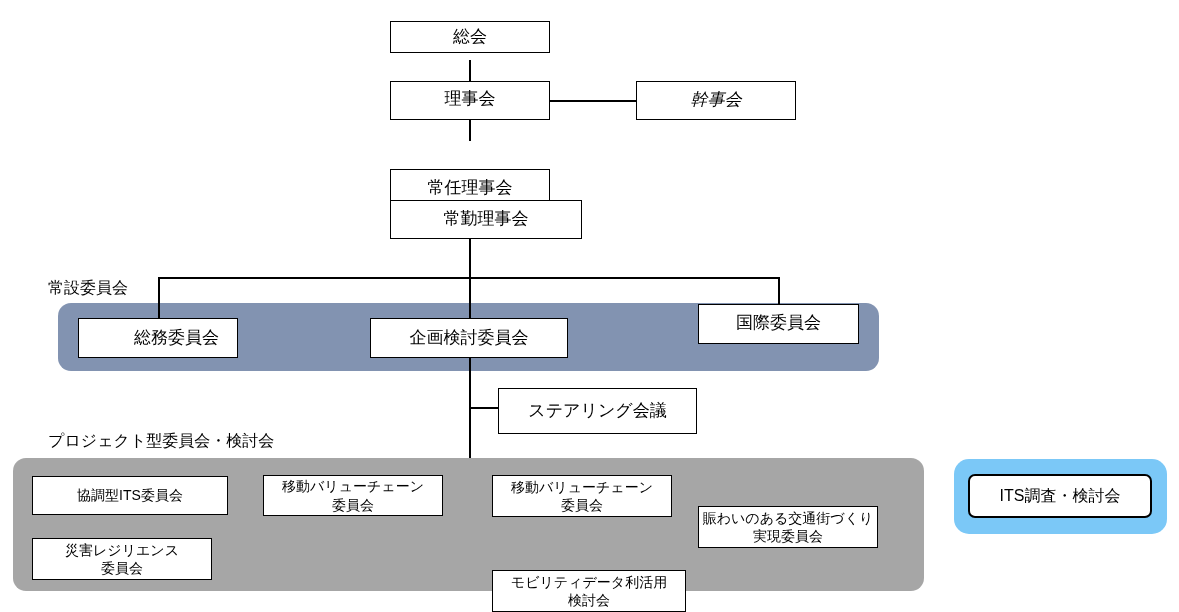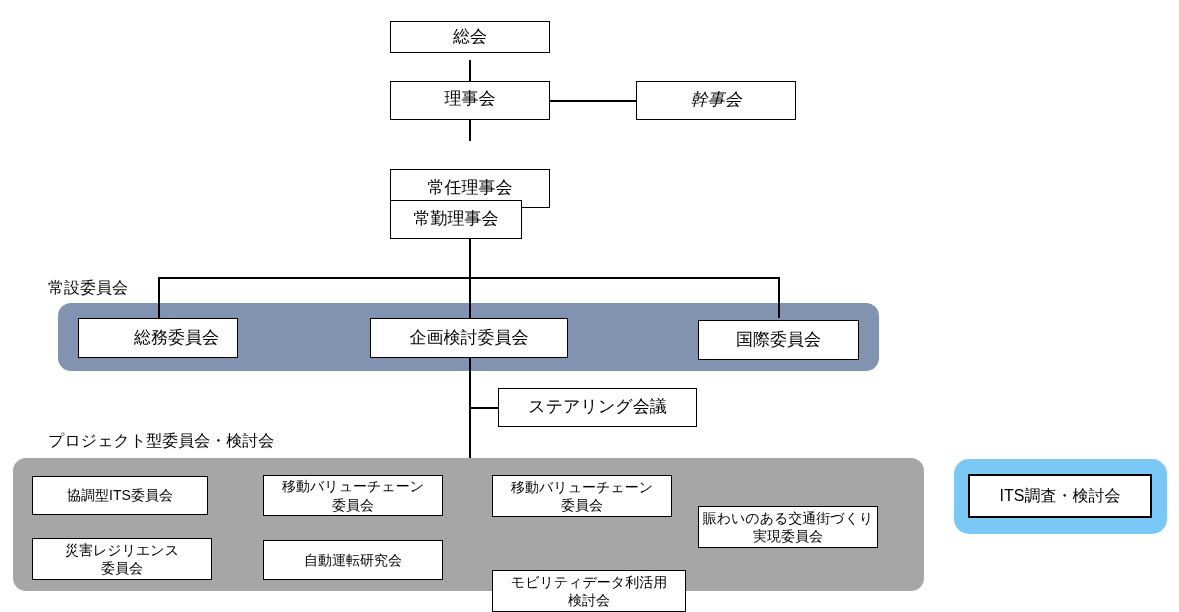--- a/index.html
+++ b/index.html
@@ -30,21 +30,21 @@
     align-items: center;
     justify-content: center;
     text-align: center;
     white-space: pre-line;
     line-height: 1.3;
     z-index: 3;
     font-size: 17px;
   }
   .node.sm { font-size: 14px; }
   .node.md { font-size: 16px; }
-  .node.thick { border-width: 2px; }
+  .node.thick { border-width: 2px; border-radius: 7px; }
   .section-label {
     position: absolute;
     font-size: 16px;
     z-index: 2;
     white-space: nowrap;
   }
 </style>
 </head>
 <body>
 
@@ -70,44 +70,43 @@
   <div class="section-label" style="left:48px; top:431px;">プロジェクト型委員会・検討会</div>
 
   <div class="node" style="left:390px; top:21px; width:160px; height:32px;">総会</div>
 
   <div class="node" style="left:390px; top:81px; width:160px; height:39px;font-family:Liberation Mono, monospace;">理事会</div>
 
   <div class="node" style="left:636px; top:81px; width:160px; height:39px;font-style:italic;">幹事会</div>
 
   <div class="node" style="left:390px; top:141px; width:160px; height:39px;margin-top:28px;">常任理事会</div>
 
-  <div class="node" style="left:390px; top:200px; width:132px; height:39px;">常勤理事会</div>
+  <div class="node" style="left:390px; top:200px; width:192px; height:39px;">常勤理事会</div>
 
   <div class="node" style="left:78px; top:318px; width:160px; height:40px;padding-left:37px;">総務委員会</div>
 
   <div class="node" style="left:370px; top:318px; width:198px; height:40px;">企画検討委員会</div>
 
-  <div class="node" style="left:698px; top:320px; width:161px; height:40px;">国際委員会</div>
+  <div class="node" style="left:698px; top:304px; width:161px; height:40px;font-family:Liberation Mono, monospace;">国際委員会</div>
 
-  <div class="node" style="left:498px; top:388px; width:199px; height:39px;">ステアリング会議</div>
+  <div class="node" style="left:498px; top:388px; width:199px; height:46px;">ステアリング会議</div>
 
-  <div class="node sm" style="left:32px; top:476px; width:176px; height:39px;">協調型ITS委員会</div>
+  <div class="node sm" style="left:32px; top:476px; width:196px; height:39px;">協調型ITS委員会</div>
 
   <div class="node sm" style="left:263px; top:475px; width:180px; height:41px;">移動バリューチェーン
 委員会</div>
 
   <div class="node sm" style="left:492px; top:475px; width:180px; height:42px;">移動バリューチェーン
 委員会</div>
 
   <div class="node sm" style="left:698px; top:478px; width:180px; height:42px;margin-top:28px;">賑わいのある交通街づくり
 実現委員会</div>
 
   <div class="node sm" style="left:32px; top:538px; width:180px; height:42px;">災害レジリエンス
 委員会</div>
 
-  <div class="node sm" style="left:263px; top:540px; width:180px; height:40px;">自動運転研究会</div>
 
   <div class="node sm" style="left:492px; top:538px; width:194px; height:42px;margin-top:32px;">モビリティデータ利活用
 検討会</div>
 
   <div class="node md thick" style="left:968px; top:474px; width:184px; height:44px;">ITS調査・検討会</div>
 
 </div>
 
 </body></html>

